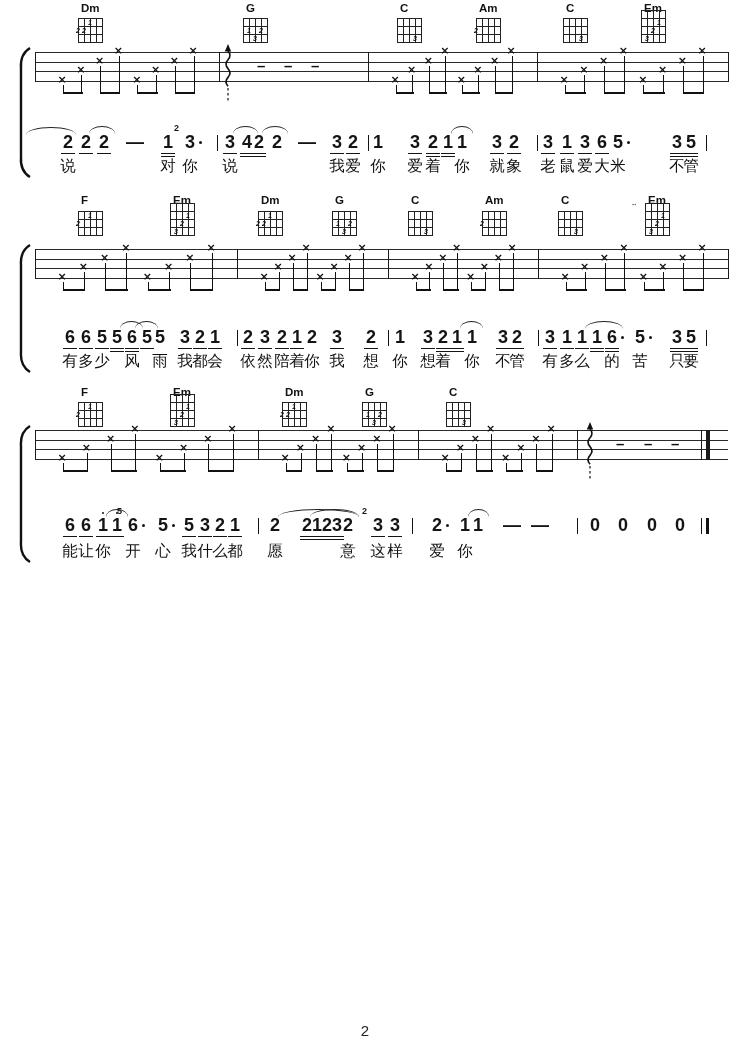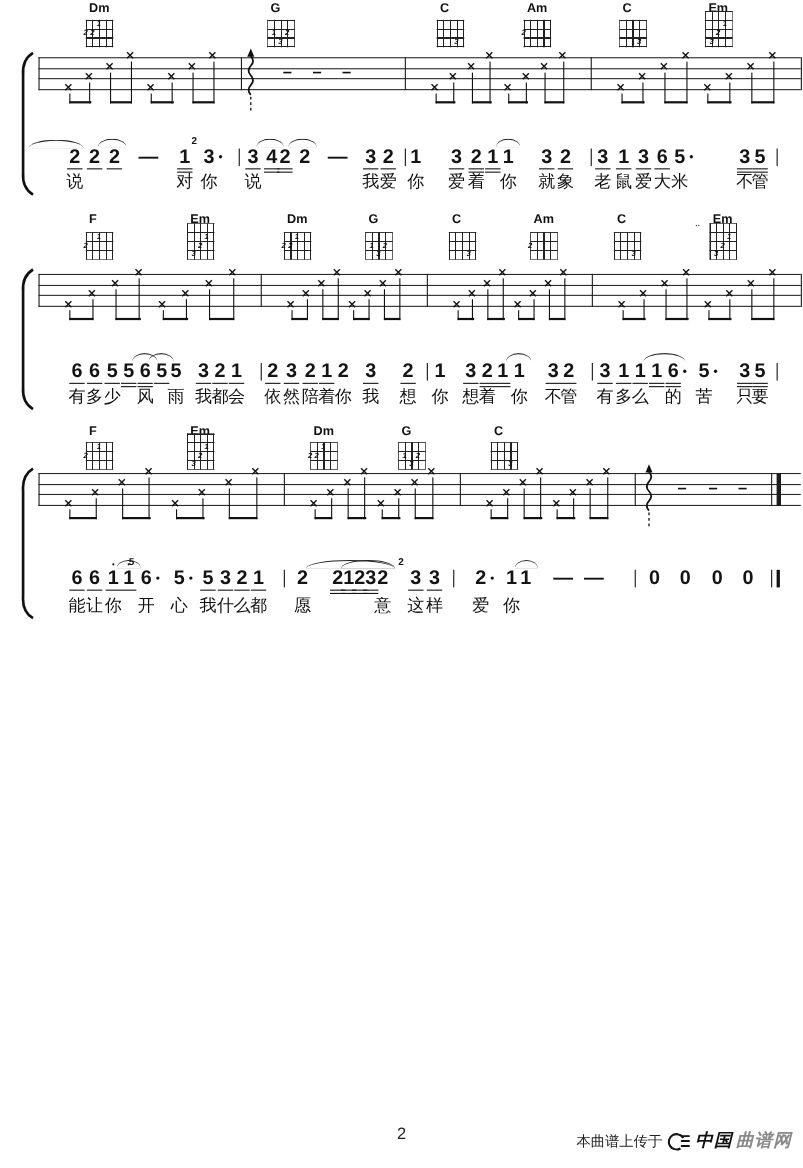--- a/index.html
+++ b/index.html
@@ -639,20 +639,13 @@
       <div class="note" style="left: 531px; top: 516px;">—</div>
       <div class="mbar" style="left: 577px; top: 518px;"></div>
       <div class="note" style="left: 586px; top: 516px;">0</div>
       <div class="note" style="left: 614px; top: 516px;">0</div>
       <div class="note" style="left: 643px; top: 516px;">0</div>
       <div class="note" style="left: 671px; top: 516px;">0</div>
       <div class="mbar" style="left: 701px; top: 518px;"></div>
       <div class="mbar thick" style="left: 705.5px; top: 518px;"></div>
     </div>
   <div class="pagenum">2</div>
-  <div class="credit">
-    <span class="uploaded">本曲谱上传于</span>
-    <span class="logoC"></span>
-      <span class="logoBars"></span>
-    <span class="siteStrong">中国</span>
-      <span class="siteLight">曲谱网</span>
-  </div>
 </div>
 
 </body></html>

